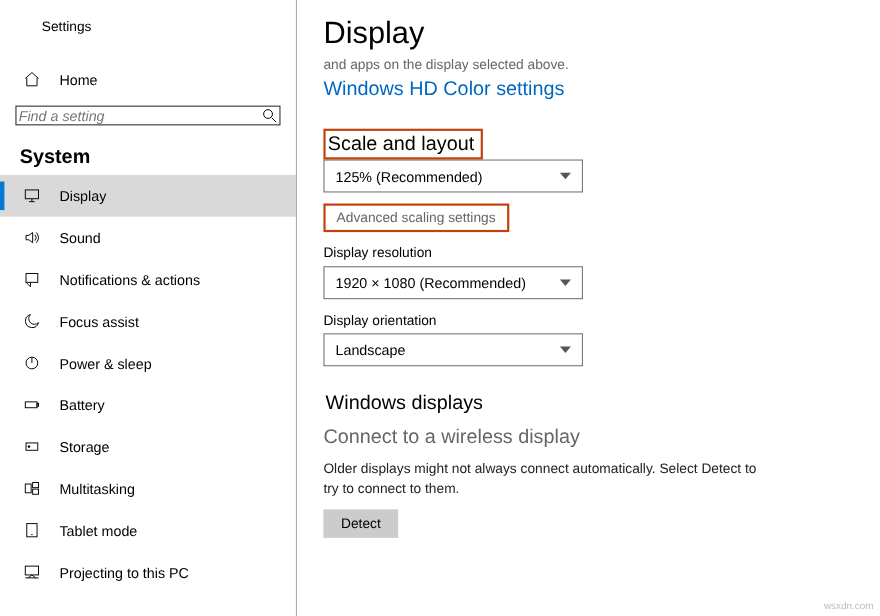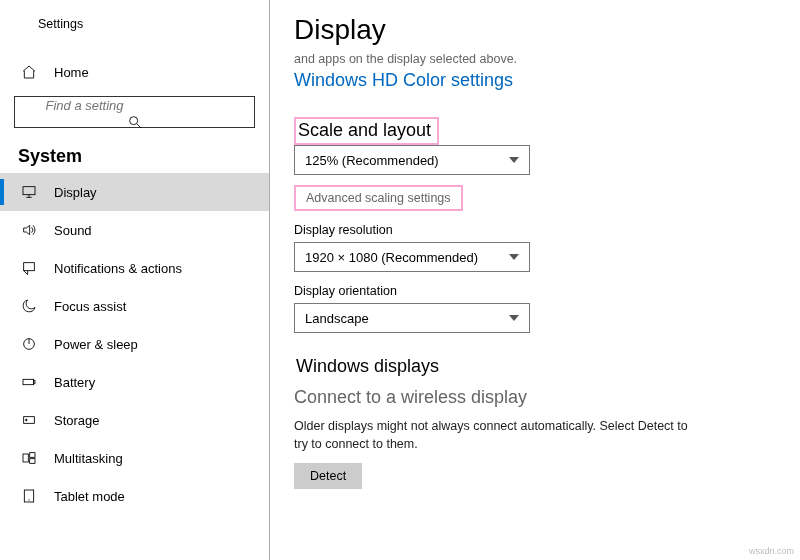--- a/index.html
+++ b/index.html
@@ -24,22 +24,22 @@
   .top-row { display: flex; align-items: center; height: 32px; padding-left: 14px; gap: 24px; }
   .back-arrow { font-size: 16px; cursor: pointer; }
   .win-title { font-size: 12.5px; }
   .home-row {
     display: flex; align-items: center; height: 36px;
     padding-left: 20px; gap: 16px; margin-top: 14px; cursor: pointer;
   }
   .search-wrap { padding: 6px 14px 0 14px; }
   .search-box {
     display: flex; align-items: center; justify-content: space-between;
-    border: 1px solid #333; height: 32px; padding: 0 0;
-    font-size: 13px; color: #666; flex-direction: column;
+    border: 1px solid #333; height: 18px; padding: 0 0;
+    font-size: 13px; color: #666;
   }
   .search-box input {
     border: none; outline: none; flex: 1; font-size: 13px; font-style: italic;
     color: #555; background: transparent;
   }
   .cat-header { font-weight: 600; font-size: 18px; padding: 18px 0 6px 18px; }
   .nav { flex: 1; overflow-y: auto; }
   .nav-item {
     display: flex; align-items: center; height: 38px;
     padding-left: 20px; gap: 16px; cursor: pointer;
@@ -57,21 +57,21 @@
   .icon svg { width: 16px; height: 16px; stroke: #000; stroke-width: 1.3; fill: none; }
   
   .main {
     flex: 1; height: 100%; padding: 12px 30px 0 24px;
     overflow-y: auto;
   }
   .page-title { font-size: 28px; font-weight: 400; margin: 2px 0 0 0; }
   .faded-line { color: #666; font-size: 12.5px; margin-top: 6px; }
   .link { color: #0067c0; font-size: 18px; margin-top: 4px; cursor: pointer; }
   .section-h { font-size: 18px; font-weight: 500; margin-top: 26px; display: inline-block; padding: 1px 6px 2px 2px; }
-  .hl-red { border: 2px solid #f9a8d4; }
+  .hl-red { border: 2px solid #c2410c; }
   .label { font-size: 12.5px; margin-top: 12px; margin-bottom: 5px; }
   .combo {
     display: flex; align-items: center; justify-content: space-between;
     border: 1px solid #777; width: 236px; height: 30px;
     padding: 12px 10px; font-size: 13px; cursor: pointer;
   }
   .chevron { width: 0; height: 0; border-left: 5px solid transparent; border-right: 5px solid transparent; border-top: 6px solid #555; }
   .sub-link {
     color: #666; font-size: 12.5px; margin-top: 10px;
     display: inline-block; padding: 4px 10px;
@@ -195,20 +195,29 @@
       </div>
       <div class="nav-item">
         <span class="icon">
             <svg viewBox="0 0 24 24">
               <rect x="5" y="3" width="14" height="18"></rect>
               <path d="M11 18 H13"></path>
             </svg>
           </span>
         <span>Tablet mode</span>
       </div>
+      <div class="nav-item">
+        <span class="icon">
+            <svg viewBox="0 0 24 24">
+              <rect x="3" y="4" width="18" height="12"></rect>
+              <path d="M3 20 H21 M12 16 L7 20 M12 16 L17 20"></path>
+            </svg>
+          </span>
+        <span>Projecting to this PC</span>
+      </div>
     </div>
   </div>
 
   <div class="main">
     <div class="page-title">Display</div>
     <div class="faded-line">and apps on the display selected above.</div>
     <div class="link">Windows HD Color settings</div>
 
     <div class="section-h hl-red">Scale and layout</div>
 

